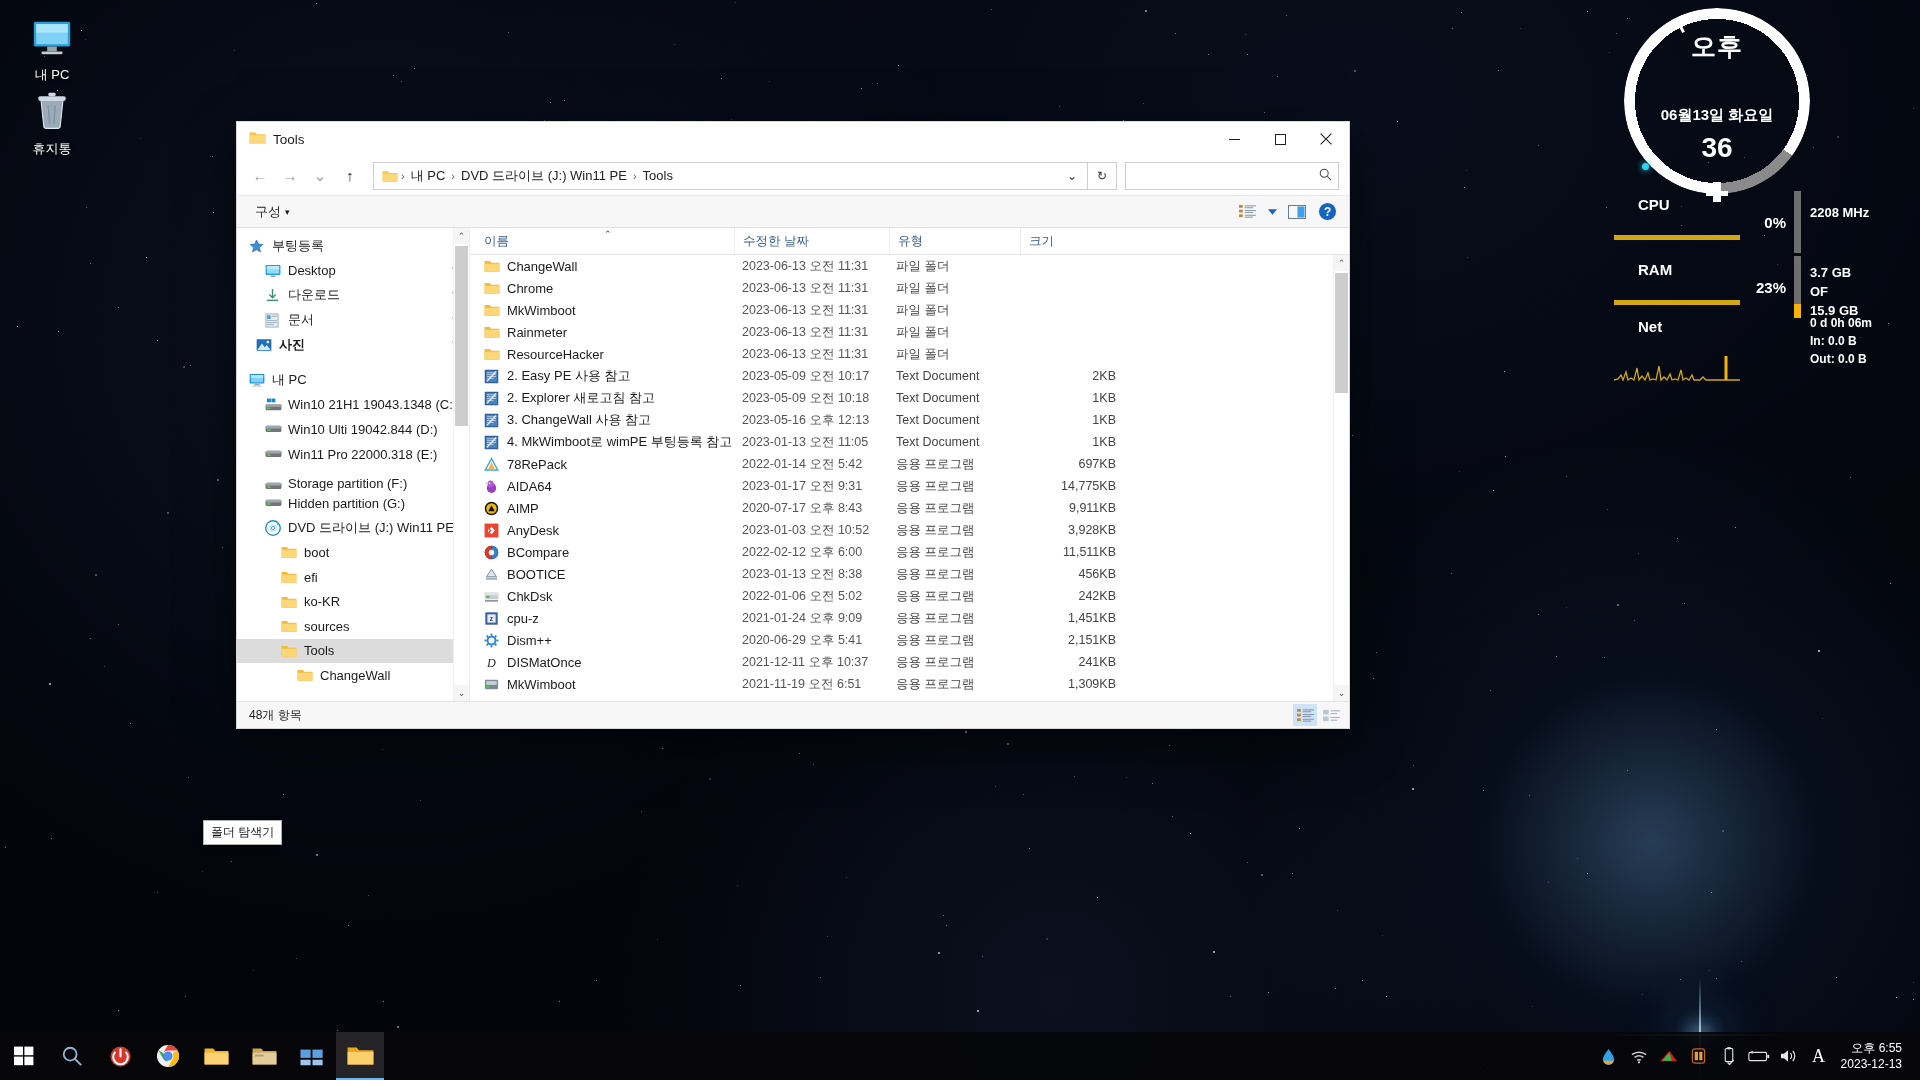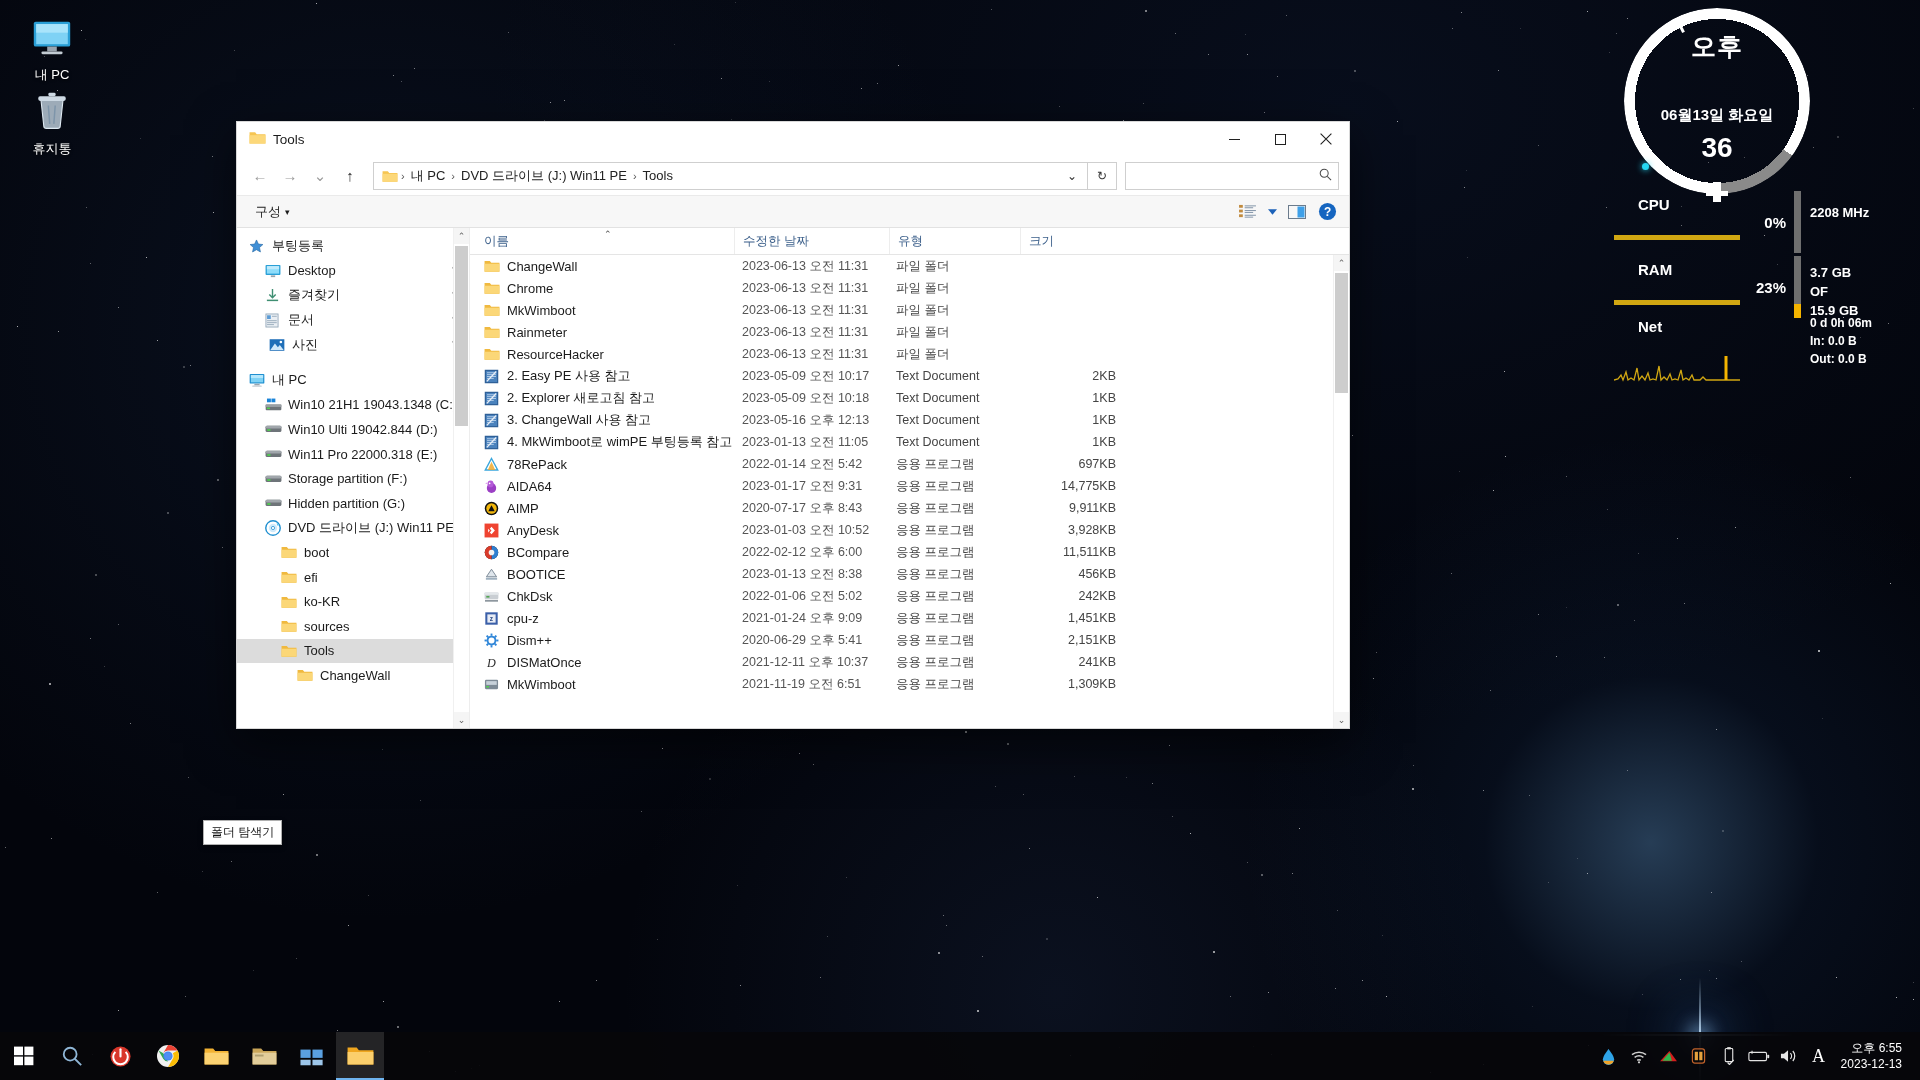--- a/index.html
+++ b/index.html
@@ -787,39 +787,39 @@
                 <path d="M4 0.8 L9.6 4.4 L7.8 5.6 L8.2 8.4 L5.4 6.6 L2.2 10.6 L3.6 6.2 L1 4.4 z" fill="#9b9b9b"></path>
               </svg></span>
           </div>
           <div class="nav-item" style="padding-left: 28px;">
             <span style="display: flex; align-items: center; width: 17px; flex: 0 0 17px;">
               <svg width="15" height="15" viewBox="0 0 16 16">
                 <path d="M8 1 V9.6 M4.6 7 L8 10.4 11.4 7" fill="none" stroke="#3f8f72" stroke-width="1.5"></path>
                 <path d="M2 13.2 H14" stroke="#3f8f72" stroke-width="1.6"></path>
               </svg>
             </span>
-            <span class="nav-label">즐겨찾기</span>
+            <span class="nav-label">다운로드</span>
             <span class="pin"><svg width="10" height="11" viewBox="0 0 11 12">
                 <path d="M4 0.8 L9.6 4.4 L7.8 5.6 L8.2 8.4 L5.4 6.6 L2.2 10.6 L3.6 6.2 L1 4.4 z" fill="#9b9b9b"></path>
               </svg></span>
           </div>
           <div class="nav-item" style="padding-left: 28px;">
             <span style="display: flex; align-items: center; width: 17px; flex: 0 0 17px;">
               <svg width="14" height="15" viewBox="0 0 15 16">
                 <rect x="1" y="1" width="13" height="14" fill="#e9eef3" stroke="#8fa3b5" stroke-width="0.9"></rect>
                 <rect x="2.2" y="2.4" width="4" height="4" fill="#5b9bd5"></rect>
                 <path d="M7.5 3.5 H12.6 M2.2 8.2 H12.6 M2.2 10.3 H12.6 M2.2 12.4 H9.6" stroke="#8fa3b5" stroke-width="0.9"></path>
               </svg>
             </span>
             <span class="nav-label">문서</span>
             <span class="pin"><svg width="10" height="11" viewBox="0 0 11 12">
                 <path d="M4 0.8 L9.6 4.4 L7.8 5.6 L8.2 8.4 L5.4 6.6 L2.2 10.6 L3.6 6.2 L1 4.4 z" fill="#9b9b9b"></path>
               </svg></span>
           </div>
-          <div class="nav-item" style="padding-left: 32px;">
+          <div class="nav-item" style="padding-left: 19px; font-weight: bold;">
             <span style="display: flex; align-items: center; width: 17px; flex: 0 0 17px;">
               <svg width="16" height="14" viewBox="0 0 18 16">
                 <rect x="0.6" y="1.4" width="16.8" height="13.2" fill="#1f6fb8"></rect>
                 <path d="M1.4 13.6 L6.6 6.4 L10 10.6 L12.2 8 L16.6 13.6 z" fill="#cfe8fa"></path>
                 <circle cx="13.4" cy="4.6" r="1.5" fill="#fff"></circle>
               </svg>
             </span>
             <span class="nav-label">사진</span>
             <span class="pin"><svg width="10" height="11" viewBox="0 0 11 12">
                 <path d="M4 0.8 L9.6 4.4 L7.8 5.6 L8.2 8.4 L5.4 6.6 L2.2 10.6 L3.6 6.2 L1 4.4 z" fill="#9b9b9b"></path>
@@ -863,21 +863,21 @@
           <div class="nav-item" style="padding-left: 28px;">
             <span style="display: flex; align-items: center; width: 17px; flex: 0 0 17px;">
               <svg width="17" height="10" viewBox="0 0 18 10">
                 <rect x="0.6" y="1.6" width="16.8" height="6.6" rx="1.6" fill="#6e7479"></rect>
                 <rect x="0.6" y="1.6" width="16.8" height="2.8" rx="1.4" fill="#a0a6ab"></rect>
                 <rect x="2.4" y="5.2" width="3.4" height="1.8" fill="#4fd24f"></rect>
               </svg>
             </span>
             <span class="nav-label">Win11 Pro 22000.318 (E:)</span>
           </div>
-          <div class="nav-item" style="padding-left: 28px;">
+          <div class="nav-item" style="padding-left: 28px; align-items: flex-end;">
             <span style="display: flex; align-items: center; width: 17px; flex: 0 0 17px;">
               <svg width="17" height="10" viewBox="0 0 18 10">
                 <rect x="0.6" y="1.6" width="16.8" height="6.6" rx="1.6" fill="#6e7479"></rect>
                 <rect x="0.6" y="1.6" width="16.8" height="2.8" rx="1.4" fill="#a0a6ab"></rect>
                 <rect x="2.4" y="5.2" width="3.4" height="1.8" fill="#4fd24f"></rect>
               </svg>
             </span>
             <span class="nav-label">Storage partition (F:)</span>
           </div>
           <div class="nav-item" style="padding-left: 28px;">
@@ -1290,20 +1290,40 @@
           </div>
         <div class="list-scroll">
           <div class="up">⌃</div>
           <div class="thumb"></div>
           <div class="down">⌄</div>
         </div>
       </div>
     </div>
   </div>
 
+  <div class="statusbar">
+    <span>48개 항목</span>
+    <div class="status-views">
+      <div class="viewbtn active">
+        <svg width="17" height="15" viewBox="0 0 18 16">
+          <rect x="0" y="1" width="4" height="3" fill="#c08a3e"></rect>
+          <rect x="0" y="6" width="4" height="3" fill="#c08a3e"></rect>
+          <rect x="0" y="11" width="4" height="3" fill="#c08a3e"></rect>
+          <path d="M6 2 H18 M6 4 H15 M6 7 H18 M6 9 H15 M6 12 H18 M6 14 H15" stroke="#7b8ea3" stroke-width="1"></path>
+        </svg>
+      </div>
+      <div class="viewbtn">
+        <svg width="17" height="15" viewBox="0 0 18 16">
+          <rect x="0" y="2" width="6" height="5" fill="#b9c6d4"></rect>
+          <rect x="0" y="9" width="6" height="5" fill="#b9c6d4"></rect>
+          <path d="M8 3 H18 M8 6 H15 M8 10 H18 M8 13 H15" stroke="#99a9ba" stroke-width="1"></path>
+        </svg>
+      </div>
+    </div>
+  </div>
 </div>
 
 <div id="taskbar">
   <div class="tb-btn">
     <svg width="20" height="20" viewBox="0 0 20 20">
       <rect x="0" y="0.6" width="9" height="8.6" fill="#fff"></rect>
       <rect x="10.4" y="0.6" width="9" height="8.6" fill="#fff"></rect>
       <rect x="0" y="10.6" width="9" height="8.6" fill="#fff"></rect>
       <rect x="10.4" y="10.6" width="9" height="8.6" fill="#fff"></rect>
     </svg>

